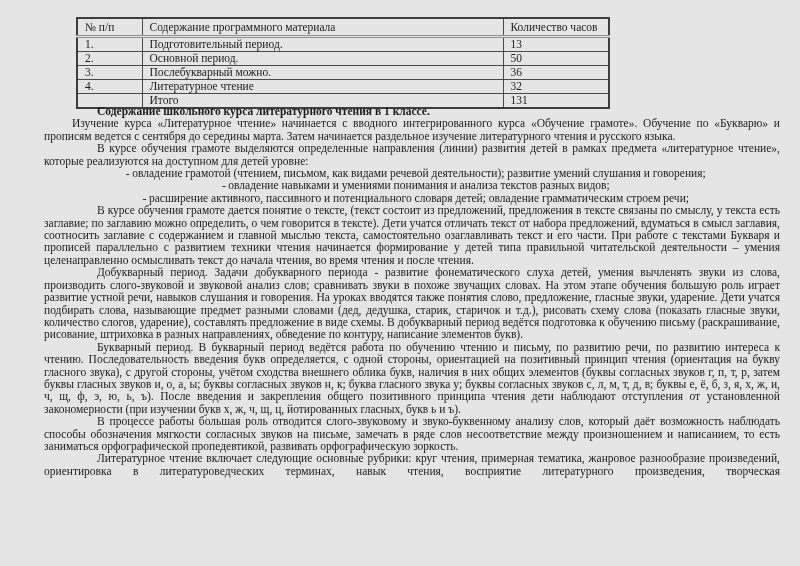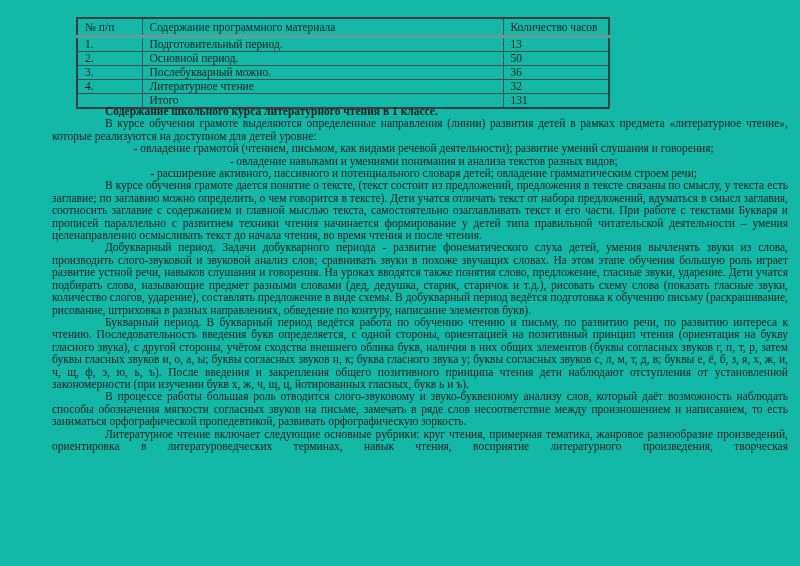--- a/index.html
+++ b/index.html
@@ -1,20 +1,20 @@
 <!DOCTYPE html>
 <html lang="ru"><head>
 <meta charset="utf-8">
 <style>
   html, body { margin: 0; padding: 0; background: #ffffff; }
   .page {
     position: relative;
     width: 800px;
     height: 566px;
-    background: #14b8a6;
+    background: #e5e5e5;
     overflow: hidden;
     font-family: "Liberation Serif", "DejaVu Serif", serif;
     color: #1c1c1c;
   }
 
   
   .doc-table {
     position: absolute;
     left: 76px;
     top: 17px;
@@ -36,21 +36,21 @@
   }
   .doc-table thead th {
     height: 16px;
     border-bottom: 3px double #8f8f8f;
   }
   .doc-table tbody td { height: 13px; }
 
   
   .text {
     position: absolute;
-    left: 52px;
+    left: 44px;
     top: 105px;
     width: 736px;
     font-size: 11.5px;
     line-height: 12.4px;
     text-align: justify;
   }
   .text p { margin: 0; text-indent: 53px; }
   .text p.p-first { text-indent: 28px; }
   .text p.heading { font-weight: bold; text-align: left; }
   .text p.stretch-last { text-align-last: justify; }
@@ -102,20 +102,21 @@
         <td></td>
         <td>Итого</td>
         <td>131</td>
       </tr>
     </tbody>
   </table>
 
   <div class="text">
     <p class="heading">Содержание школьного курса литературного чтения в 1 классе.</p>
 
+    <p class="p-first">Изучение курса «Литературное чтение»  начинается с вводного интегрированного курса «Обучение грамоте».  Обучение по «Букварю» и прописям ведется с сентября до середины марта. Затем начинается раздельное изучение литературного чтения и русского языка.</p>
 
     <p>В курсе обучения грамоте выделяются определенные направления (линии) развития детей в рамках предмета «литературное чтение», которые реализуются на доступном для детей уровне:</p>
 
     <div class="bullets">
       <div class="bullet"><span class="dash">-</span><span>овладение грамотой (чтением, письмом, как видами речевой деятельности); развитие умений слушания и говорения;</span></div>
       <div class="bullet"><span class="dash">-</span><span>овладение навыками и умениями понимания и анализа текстов разных видов;</span></div>
       <div class="bullet"><span class="dash">-</span><span>расширение активного, пассивного и потенциального словаря детей; овладение грамматическим строем речи;</span></div>
     </div>
 
     <p>В курсе обучения грамоте дается понятие о тексте, (текст состоит из предложений, предложения в тексте связаны по смыслу, у текста есть заглавие; по заглавию можно определить, о чем говорится в тексте). Дети учатся отличать текст от набора предложений, вдуматься в смысл заглавия, соотносить заглавие с содержанием и главной мыслью текста, самостоятельно озаглавливать текст и его части. При работе с текстами Букваря и прописей параллельно с развитием техники чтения начинается формирование у детей типа правильной читательской деятельности – умения целенаправленно осмысливать текст до начала чтения, во время чтения и после чтения.</p>

